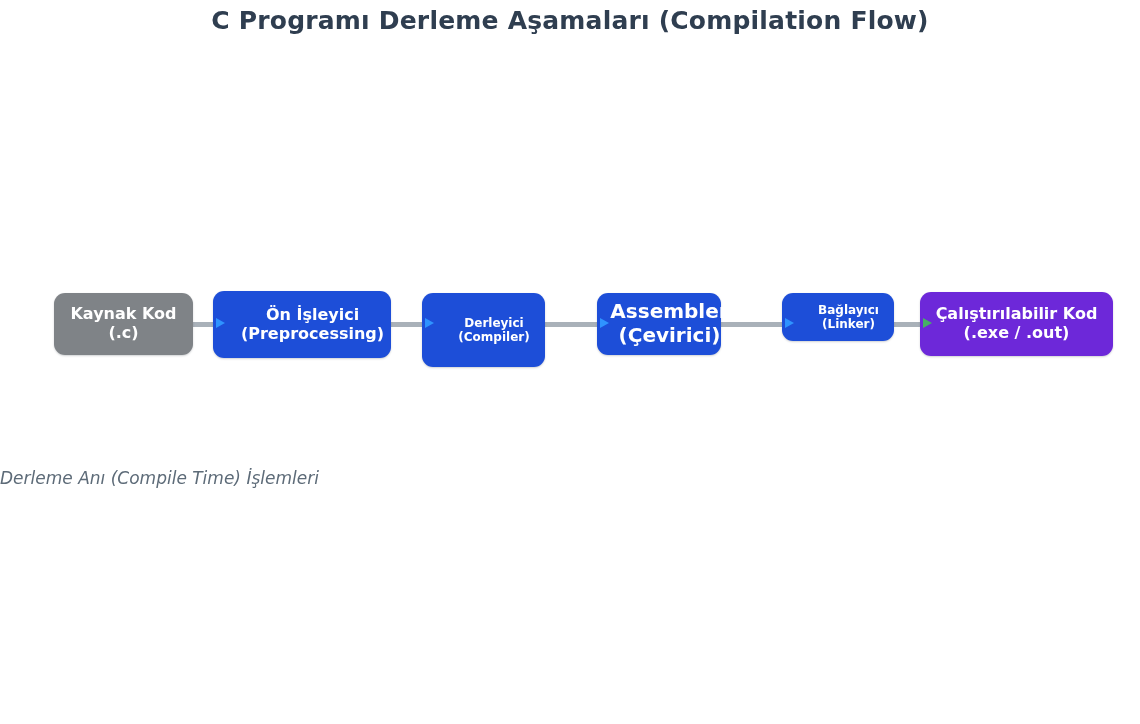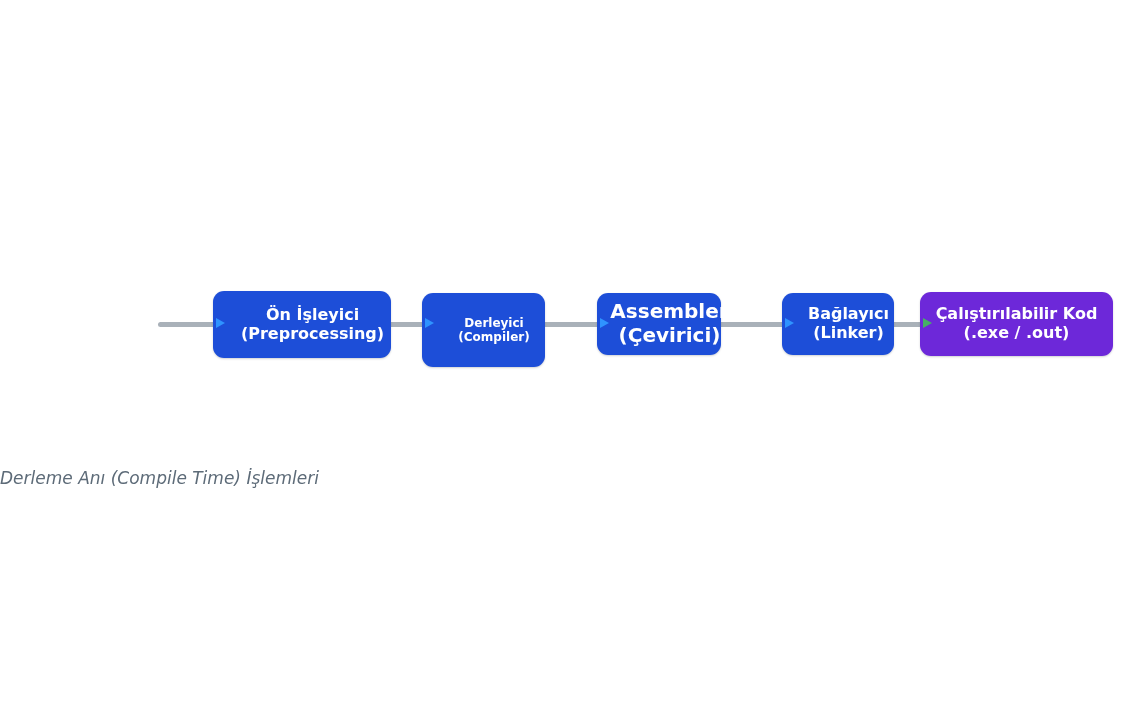--- a/index.html
+++ b/index.html
@@ -91,48 +91,53 @@
     font-style: italic;
     color: #5d6b78;
     white-space: nowrap;
   }
 </style>
 </head>
 <body>
 
 <div id="canvas">
 
+  <div id="diagram-title">C Programı Derleme Aşamaları (Compilation Flow)</div>
 
   <div class="connector" style="left:158px;  top:322px; width:80px;"></div>
   <div class="connector" style="left:356px; top:322px; width:92px;"></div>
   <div class="connector" style="left:512px; top:322px; width:112px;"></div>
   <div class="connector" style="left:690px; top:322px; width:118px;"></div>
   <div class="connector" style="left:855px; top:322px; width:94px;"></div>
 
+  <div class="node gray" style="left:54px; top:293px; width:139px; height:62px; font-size:16px;">
+    <span class="node-label">Kaynak Kod
+(.c)</span>
+  </div>
 
   <div class="arrowhead" style="left:216px; top:318px;"></div>
   <div class="node blue" style="left:213px; top:291px; width:178px; height:67px; font-size:16px;">
     <span class="node-label">Ön İşleyici
 (Preprocessing)</span>
   </div>
 
   <div class="arrowhead" style="left:425px; top:318px;"></div>
   <div class="node blue" style="left:422px; top:293px; width:123px; height:74px; font-size:12px;">
     <span class="node-label">Derleyici
 (Compiler)</span>
   </div>
 
   <div class="arrowhead" style="left:600px; top:318px;"></div>
   <div class="node blue" style="left:597px; top:293px; width:124px; height:62px; font-size:20px;">
     <span class="node-label">Assembler
 (Çevirici)</span>
   </div>
 
   <div class="arrowhead" style="left:785px; top:318px;"></div>
-  <div class="node blue" style="left:782px; top:293px; width:112px; height:62px; font-size:16px;align-items:center;">
+  <div class="node blue" style="left:782px; top:293px; width:112px; height:48px; font-size:12px;align-items:center;">
     <span class="node-label">Bağlayıcı
 (Linker)</span>
   </div>
 
   <div class="arrowhead on-green" style="left:923px; top:318px;"></div>
   <div class="node green" style="left:920px; top:292px; width:193px; height:64px; font-size:16px;">
     <span class="node-label">Çalıştırılabilir Kod
 (.exe / .out)</span>
   </div>
 

